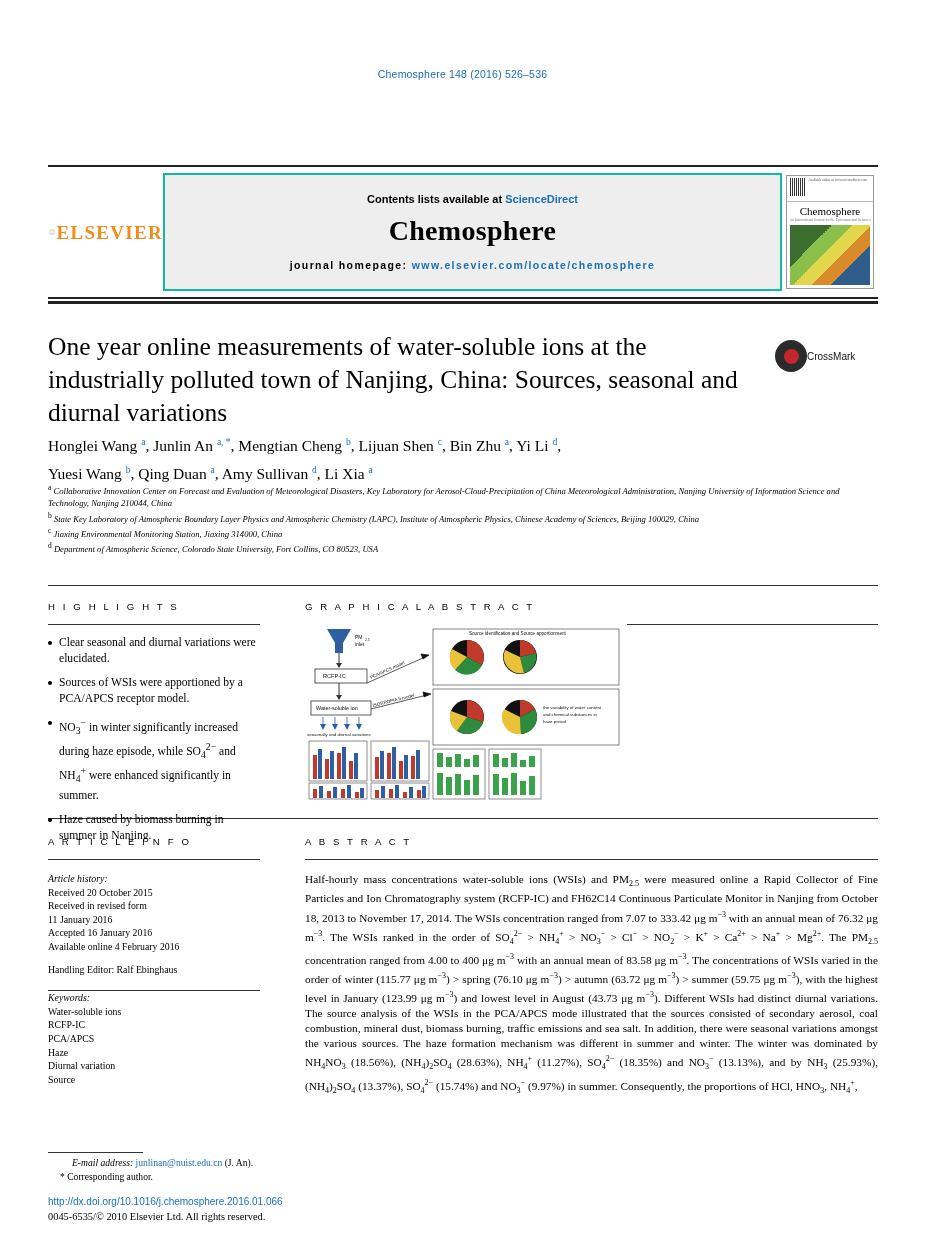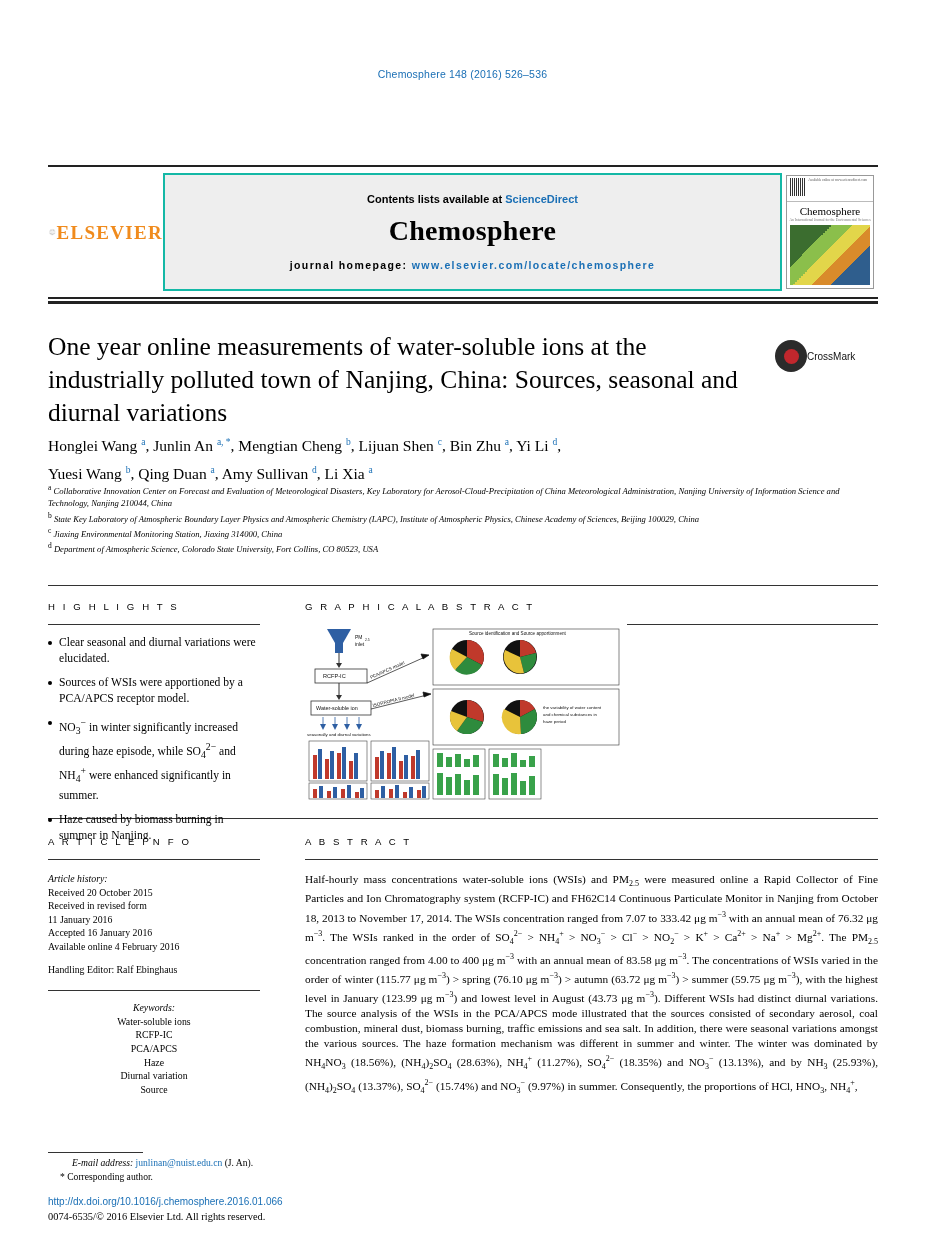--- a/index.html
+++ b/index.html
@@ -398,21 +398,21 @@
     <div class="ainfo" style="margin-top:12px;">
       <div class="hist">Article history:</div>
       <div>Received 20 October 2015</div>
       <div>Received in revised form</div>
       <div>11 January 2016</div>
       <div>Accepted 16 January 2016</div>
       <div>Available online 4 February 2016</div>
       <div class="ainfo-block">Handling Editor: Ralf Ebinghaus</div>
     </div>
     <div style="height:1px;background:#333;margin-top:14px;"></div>
-    <div class="ainfo" style="margin-top:10px;text-align:center;">
+    <div class="ainfo" style="">
       <div class="hist">Keywords:</div>
       <div>Water-soluble ions</div>
       <div>RCFP-IC</div>
       <div>PCA/APCS</div>
       <div>Haze</div>
       <div>Diurnal variation</div>
       <div>Source</div>
     </div>
   </div>
 
@@ -440,15 +440,15 @@
   <div class="foot-rule"></div>
   <div class="foot">
     <div style="padding-left:24px;">
       <span style="font-style:italic;">E-mail address:</span>
       <span class="mail">junlinan@nuist.edu.cn</span>
       <span>(J. An).</span>
     </div>
     <div style="padding-left:12px;">* Corresponding author.</div>
   </div>
   <div class="doi">http://dx.doi.org/10.1016/j.chemosphere.2016.01.066</div>
-  <div class="copyright">0074-6535/© 2016 Elsevier Ltd. All rights reserved.</div>
+  <div class="copyright">0045-6535/© 2010 Elsevier Ltd. All rights reserved.</div>
 
 </div>
 
 </body></html>

